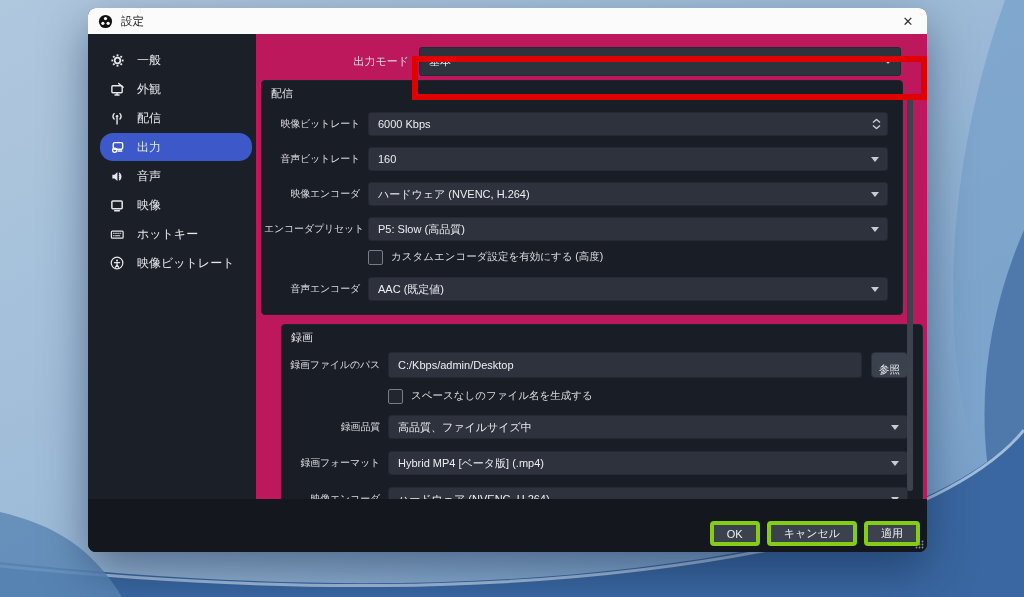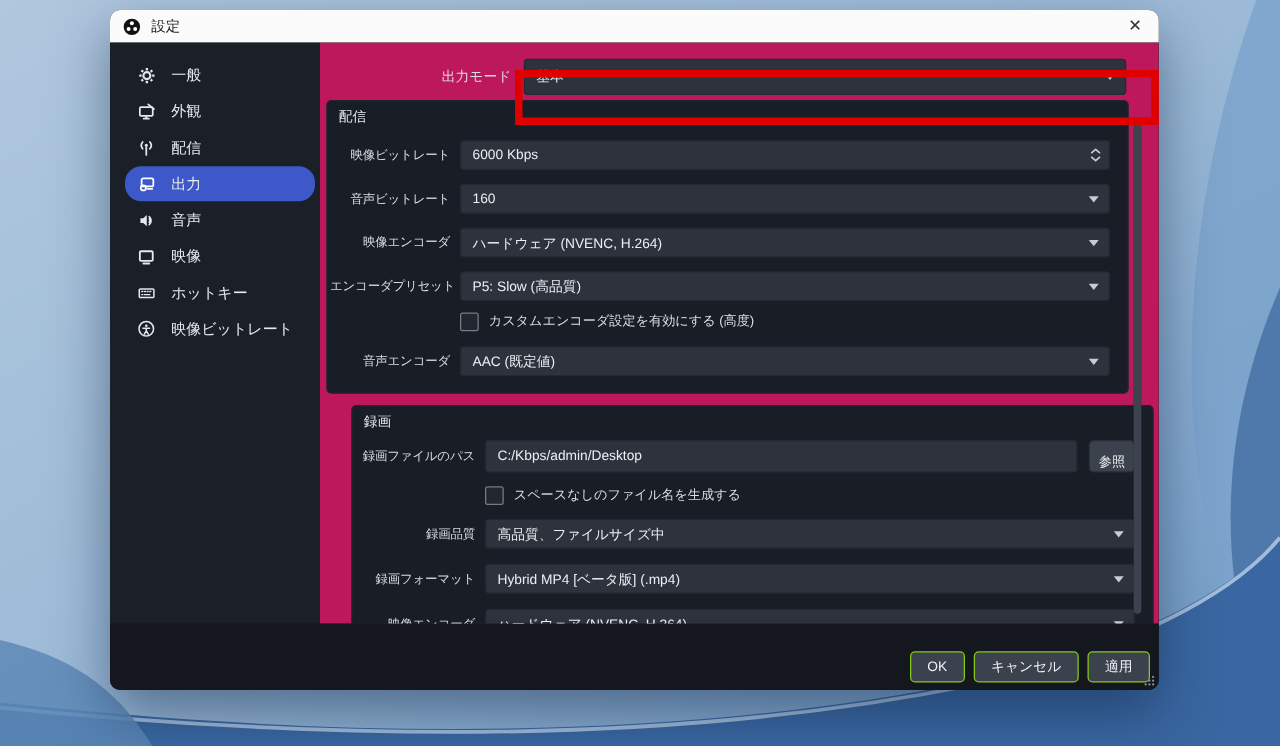--- a/index.html
+++ b/index.html
@@ -51,21 +51,21 @@
   .pathfield{flex:none;width:474px;height:26px;}
   .browse-btn{margin-left:9px;width:48px;height:26px;background:#3b414d;border:1px solid #2a2f3a;border-radius:4px;
               color:#eef0f3;font-size:10.5px;display:flex;align-items:flex-end;justify-content:center;box-sizing:border-box;}
 
   .sbar{position:absolute;right:14px;top:65px;bottom:8px;width:6px;border-radius:3px;background:#272c35;}
   .sthumb{position:absolute;left:0;top:0;width:6px;height:100%;border-radius:3px;background:#3c424e;}
 
   
   .footer{position:absolute;left:0;right:0;bottom:0;height:53px;background:#14171e;border-radius:0 0 8px 8px;
           display:flex;align-items:flex-end;justify-content:flex-end;gap:7px;padding:0 7px 6px 0;box-sizing:border-box;}
-  .btn{height:25px;padding:0 13px;background:#3b414d;border:1px solid #84cc16;border-radius:4px;color:#eef0f3;
+  .btn{height:25px;padding:0 13px;background:#3b414d;border:4px solid #84cc16;border-radius:4px;color:#eef0f3;
        font-size:11px;display:flex;align-items:center;box-sizing:border-box;}
   .grip{position:absolute;right:3px;bottom:3px;}
 
   
   .redbox{position:absolute;left:412px;top:56px;width:515px;height:44px;border:6px solid #e10000;
           box-sizing:border-box;z-index:60;}
 </style>
 </head>
 <body>
 

